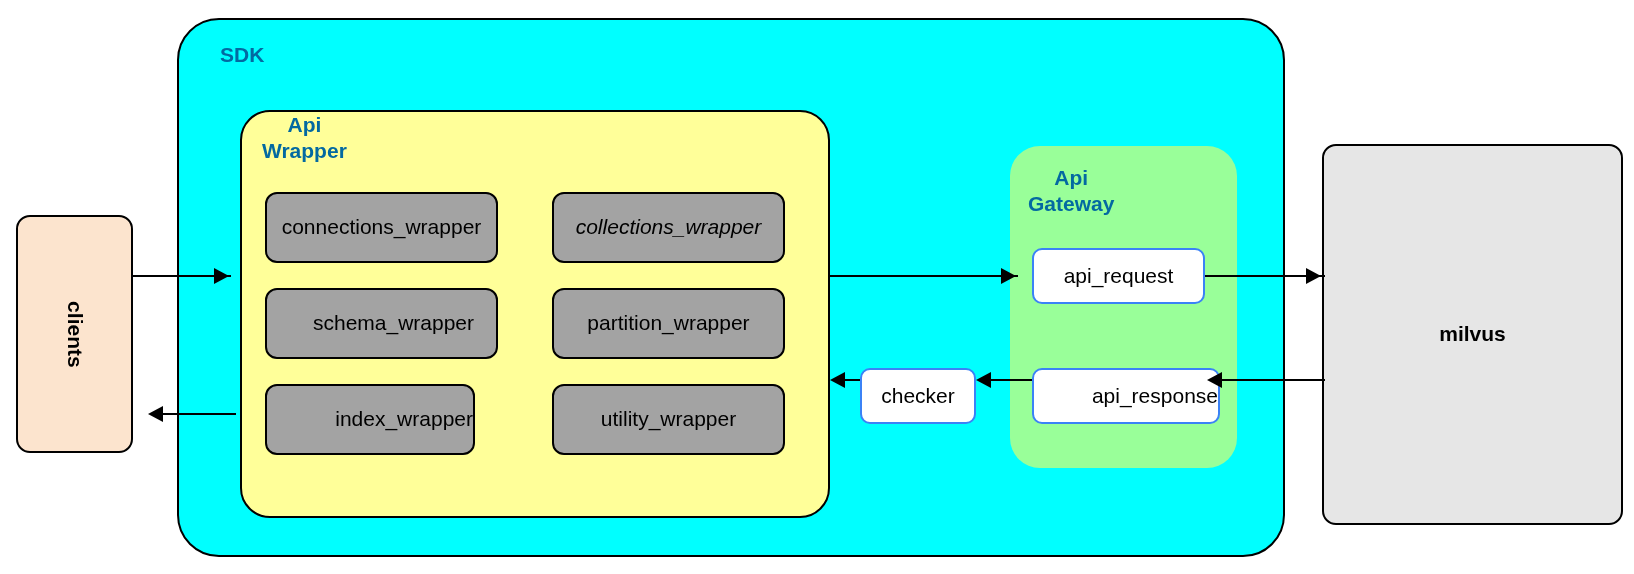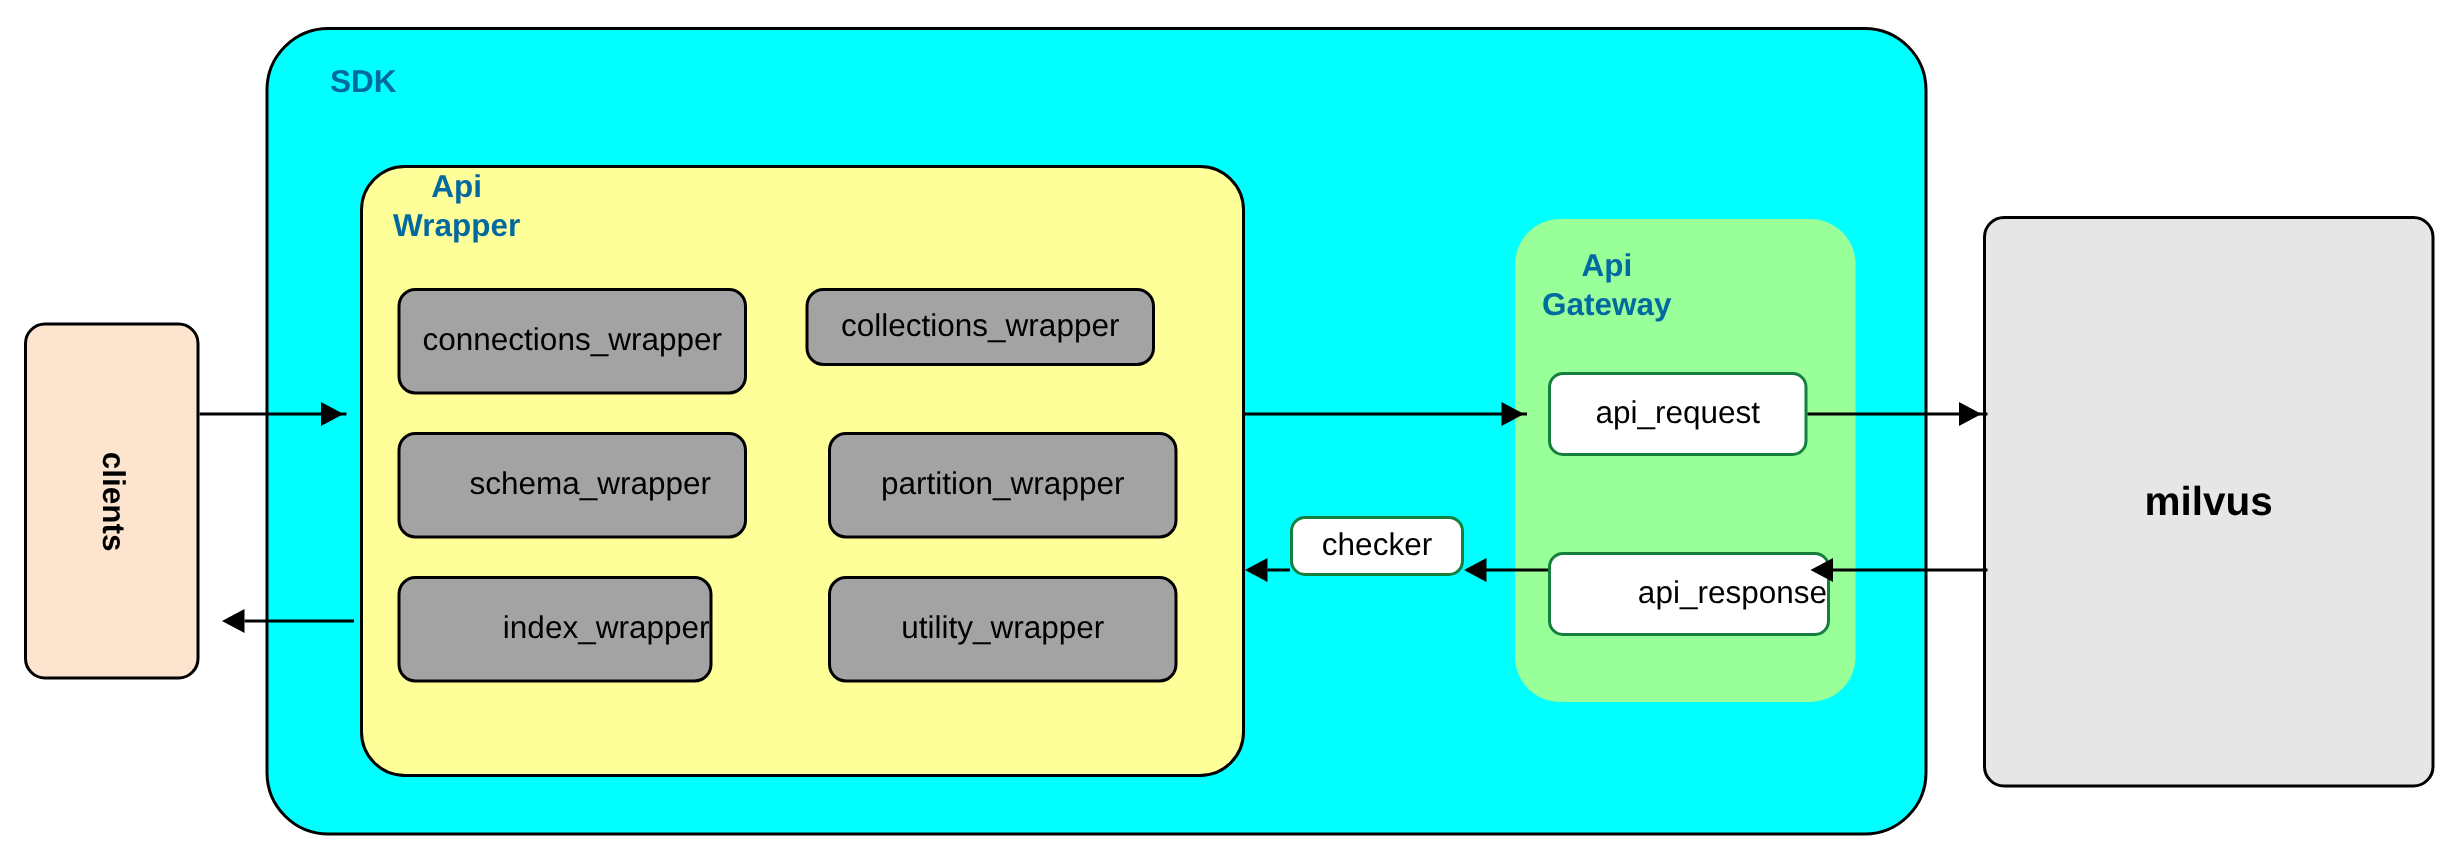--- a/index.html
+++ b/index.html
@@ -64,21 +64,21 @@
   .leaf-box {
     background: #a3a3a3;
     border: 2px solid #000000;
     border-radius: 12px;
     font-size: 21px;
     font-weight: 400;
   }
 
   .leaf-box-small {
     background: #ffffff;
-    border: 2px solid #15803d;
+    border: 2px solid #3b82f6;
     border-radius: 10px;
     font-size: 21px;
     font-weight: 400;
   }
 
   
   .box-clients {
     background: #fce4ce;
     border: 2px solid #000000;
     border-radius: 14px;
@@ -88,21 +88,21 @@
     font-weight: bold;
     transform: rotate(90deg);
     white-space: nowrap;
   }
 
   
   .box-milvus {
     background: #e6e6e6;
     border: 2px solid #000000;
     border-radius: 14px;
-    font-size: 27px;
+    font-size: 21px;
     font-weight: bold;
   }
 
   
   .ctitle {
     position: absolute;
     font-size: 21px;
     font-weight: bold;
     color: #0369a1;
     white-space: pre-line;
@@ -152,33 +152,33 @@
   </div>
 
   <div class="node leaf-box" style="left:265px; top:288px; width:233px; height:71px;padding-left:24px;">
     <span>schema_wrapper</span>
   </div>
 
   <div class="node leaf-box" style="left:265px; top:384px; width:210px; height:71px;justify-content:flex-end;">
     <span>index_wrapper</span>
   </div>
 
-  <div class="node leaf-box" style="left:537px; top:192px; width:233px; height:52px;">
+  <div class="node leaf-box" style="left:552px; top:192px; width:233px; height:71px;font-style:italic;">
     <span>collections_wrapper</span>
   </div>
 
   <div class="node leaf-box" style="left:552px; top:288px; width:233px; height:71px;">
     <span>partition_wrapper</span>
   </div>
 
   <div class="node leaf-box" style="left:552px; top:384px; width:233px; height:71px;">
     <span>utility_wrapper</span>
   </div>
 
-  <div class="node leaf-box-small" style="left:860px; top:344px; width:116px; height:40px;">
+  <div class="node leaf-box-small" style="left:860px; top:368px; width:116px; height:56px;">
     <span>checker</span>
   </div>
 
   <div class="node container-gateway" style="left:1010px; top:146px; width:227px; height:322px;"></div>
 
   <div class="ctitle" style="left:1028px; top:165px; text-align:center;">Api
 Gateway</div>
 
   <div class="node leaf-box-small" style="left:1032px; top:248px; width:173px; height:56px;">
     <span>api_request</span>

